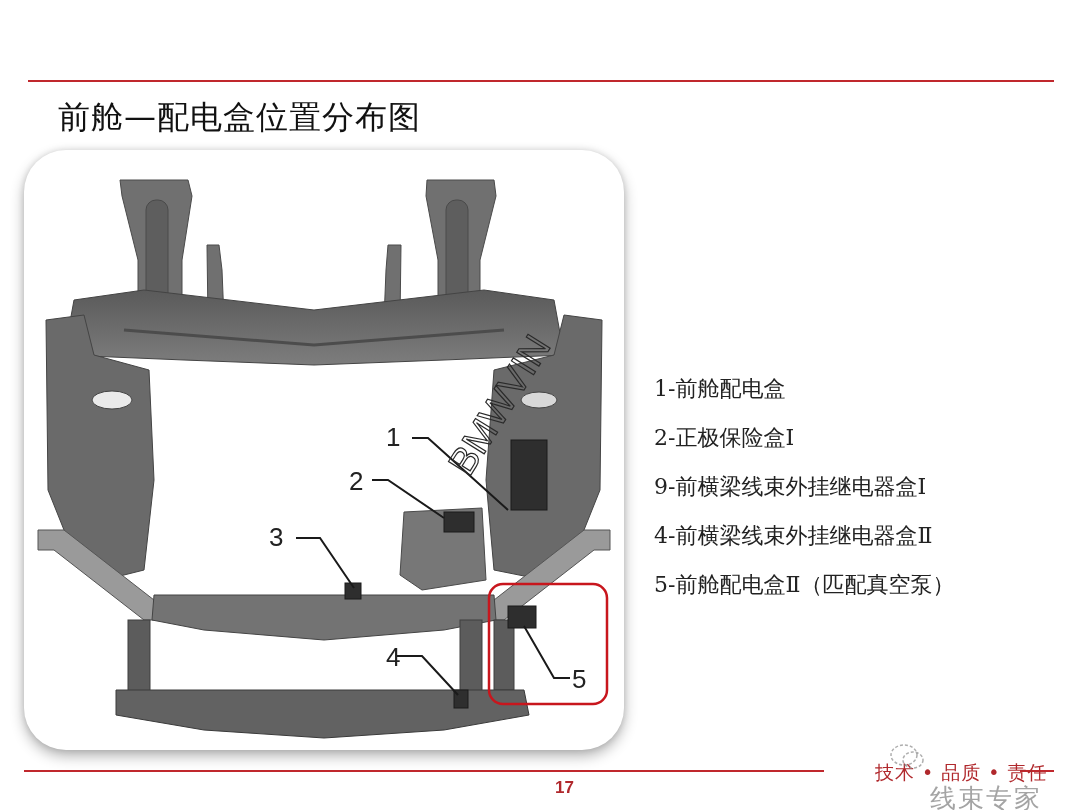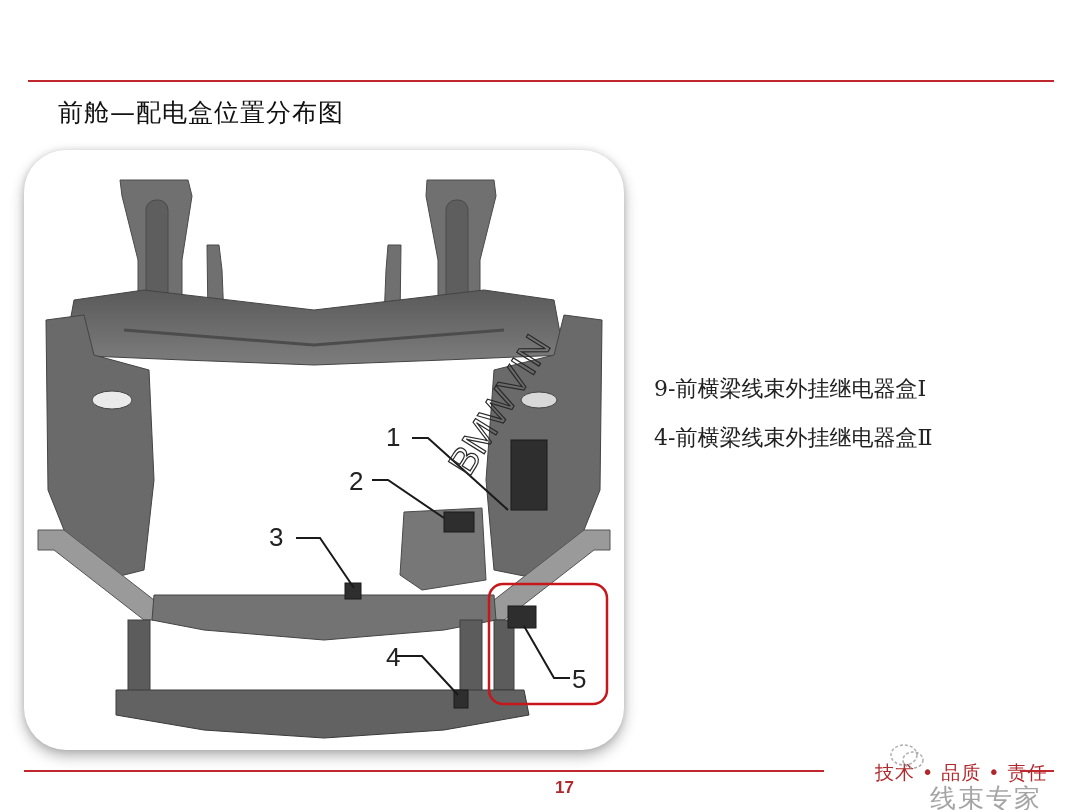--- a/index.html
+++ b/index.html
@@ -1,18 +1,18 @@
 <!DOCTYPE html>
 <html><head>
 <meta charset="utf-8">
 <style>
   html,body{margin:0;padding:0;background:#fff;}
   body{width:1080px;height:810px;position:relative;overflow:hidden;font-family:"DejaVu Serif","Liberation Serif",serif;}
   .rule{position:absolute;height:2px;background:#c0282d;}
-  .title{position:absolute;left:58px;top:96px;font-size:25px;color:#111;letter-spacing:1px;font-family:"DejaVu Sans","Liberation Sans",sans-serif;font-weight:normal;}
+  .title{position:absolute;left:58px;top:96px;font-size:32px;color:#111;letter-spacing:1px;font-family:"DejaVu Sans","Liberation Sans",sans-serif;font-weight:normal;}
   .card{position:absolute;left:24px;top:150px;width:600px;height:600px;border-radius:42px;background:#fff;
         box-shadow:0 6px 14px rgba(0,0,0,0.30), 0 0 6px rgba(0,0,0,0.12);}
   .diagram{position:absolute;left:0;top:0;width:600px;height:600px;}
   .legend{position:absolute;left:654px;top:372px;}
   .legend-item{font-size:22px;color:#222;height:49px;line-height:34px;white-space:nowrap;font-family:"DejaVu Serif","Liberation Serif",serif;}
   .page-num{position:absolute;left:555px;top:778px;font-size:17px;font-weight:bold;color:#b0282c;font-family:"Liberation Sans",sans-serif;}
   .slogan{position:absolute;left:875px;top:760px;font-size:19px;color:#b0282c;font-family:"DejaVu Sans",sans-serif;letter-spacing:1px;}
   .watermark{position:absolute;left:880px;top:744px;font-size:26px;color:rgba(90,90,90,0.55);font-family:"DejaVu Sans",sans-serif;letter-spacing:2px;margin-top:37px;}
   .wm-icon{position:absolute;left:888px;top:742px;width:40px;height:30px;}
   .callout{font-family:"Liberation Sans",sans-serif;font-size:26px;fill:#222;}
@@ -91,22 +91,25 @@
     <text class="callout" x="362" y="516">4</text>
     <text class="callout" x="548" y="538">5</text>
 
     <text x="0" y="0" transform="translate(445,328) rotate(-58)" font-family="Liberation Sans, sans-serif" font-size="38" fill="none" stroke="#2a2a2a" stroke-width="1.2">BMWVIN</text>
 
     <rect x="465" y="434" width="118" height="120" rx="14" fill="none" stroke="#c8161d" stroke-width="2.5"></rect>
   </svg>
 </div>
 
 <div class="legend">
+  <div class="legend-item">1-前舱配电盒</div>
+  <div class="legend-item">2-正极保险盒Ⅰ</div>
   <div class="legend-item">9-前横梁线束外挂继电器盒Ⅰ</div>
   <div class="legend-item">4-前横梁线束外挂继电器盒Ⅱ</div>
+  <div class="legend-item">5-前舱配电盒Ⅱ（匹配真空泵）</div>
 </div>
 
 <div class="rule" style="left:24px;top:770px;width:800px;"></div>
 <div class="rule" style="left:1020px;top:770px;width:34px;"></div>
 
 <div class="page-num">17</div>
 <div class="slogan">技术 • 品质 • 责任</div>
 
 <svg class="wm-icon" viewBox="0 0 40 30" xmlns="http://www.w3.org/2000/svg">
   <ellipse cx="16" cy="13" rx="13" ry="10" fill="none" stroke="rgba(120,120,120,0.6)" stroke-width="1.5" stroke-dasharray="3,2"></ellipse>

